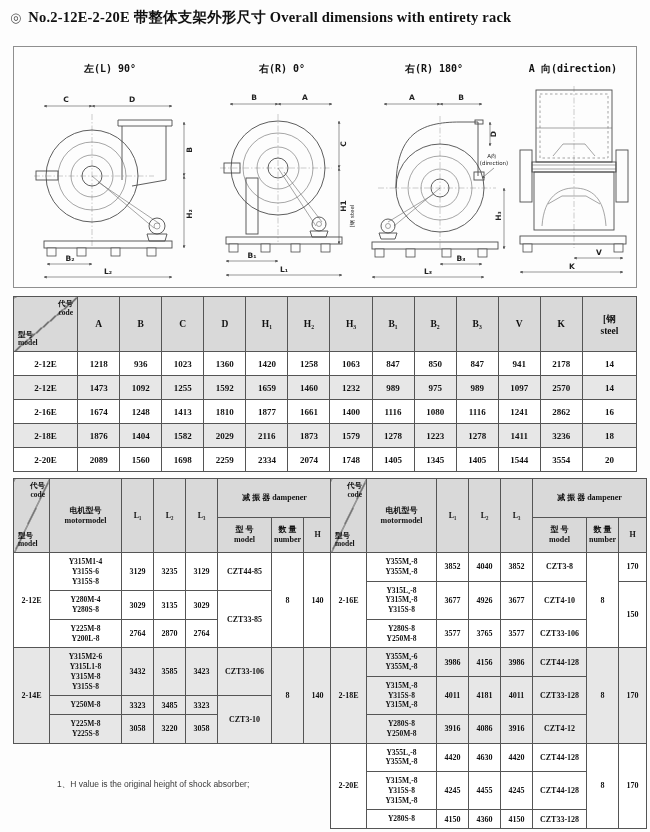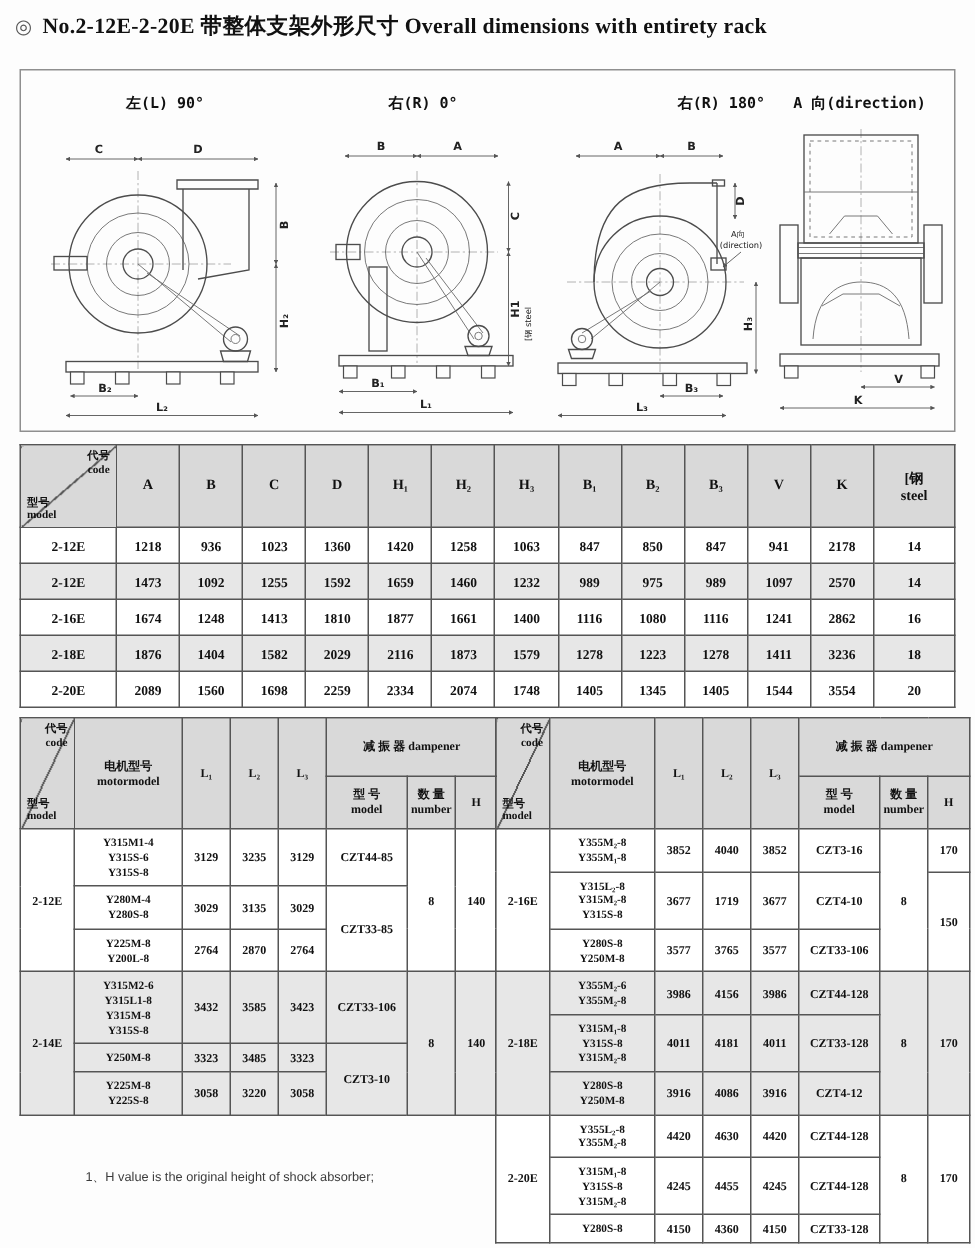--- a/index.html
+++ b/index.html
@@ -9,21 +9,21 @@
   
   .title-row{position:absolute;top:8px;left:10px;display:flex;align-items:center;gap:7px;}
   .title-bullet{font-size:13px;color:#555;line-height:1;}
   .page-title{font-size:14.5px;font-weight:bold;letter-spacing:.2px;}
 
   
   .draw-box{position:absolute;left:13px;top:46px;width:622px;height:240px;border:1px solid #8f8f8f;
             background:#fdfdfd;display:flex;}
   .view{display:flex;flex-direction:column;align-items:center;padding-top:7px;box-sizing:border-box;}
   .view-label{font-family:"DejaVu Sans Mono",monospace;font-weight:bold;font-size:10px;white-space:nowrap;margin-top:8px;}
-  .v1{width:192px;} .v2{width:152px;} .v3{width:152px;align-items:flex-end;} .v4{width:126px;}
+  .v1{width:192px;} .v2{width:152px;} .v3{width:152px;} .v4{width:126px;}
   svg .ol{stroke:#4c4c4c;stroke-width:0.9;fill:none;}
   svg .tl{stroke:#6a6a6a;stroke-width:0.6;fill:none;}
   svg .dl{stroke:#555;stroke-width:0.6;}
   svg .cl{stroke:#999;stroke-width:0.5;stroke-dasharray:6 2 1.5 2;}
   svg .ft{fill:#fdfdfd;stroke:#4c4c4c;stroke-width:0.8;}
   svg text.dim{font-size:7.5px;font-weight:bold;fill:#222;font-family:"DejaVu Sans",sans-serif;}
   svg text.tiny{font-size:5.5px;fill:#222;font-family:"DejaVu Sans",sans-serif;}
 
   
   table{border-collapse:collapse;table-layout:fixed;}
@@ -489,30 +489,30 @@
       </tr>
     </thead>
     <tbody>
       <tr>
         <td rowspan="3">2-16E</td>
         <td class="motor pre">Y355M₂-8
 Y355M₁-8</td>
         <td>3852</td>
         <td>4040</td>
         <td>3852</td>
-        <td>CZT3-16</td>
+        <td>CZT3-8</td>
         <td rowspan="3">8</td>
         <td>170</td>
       </tr>
       <tr>
         <td class="motor pre">Y315L₂-8
 Y315M₂-8
 Y315S-8</td>
         <td>3677</td>
-        <td>1719</td>
+        <td>4926</td>
         <td>3677</td>
         <td>CZT4-10</td>
         <td rowspan="2">150</td>
       </tr>
       <tr>
         <td class="motor pre">Y280S-8
 Y250M-8</td>
         <td>3577</td>
         <td>3765</td>
         <td>3577</td>

